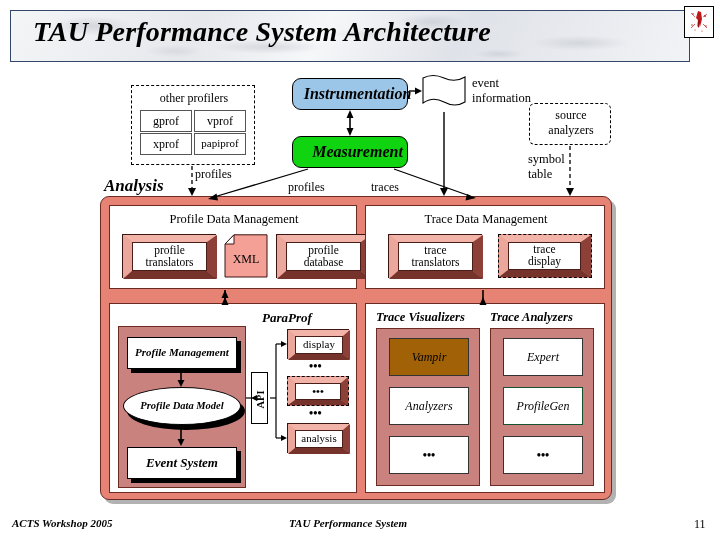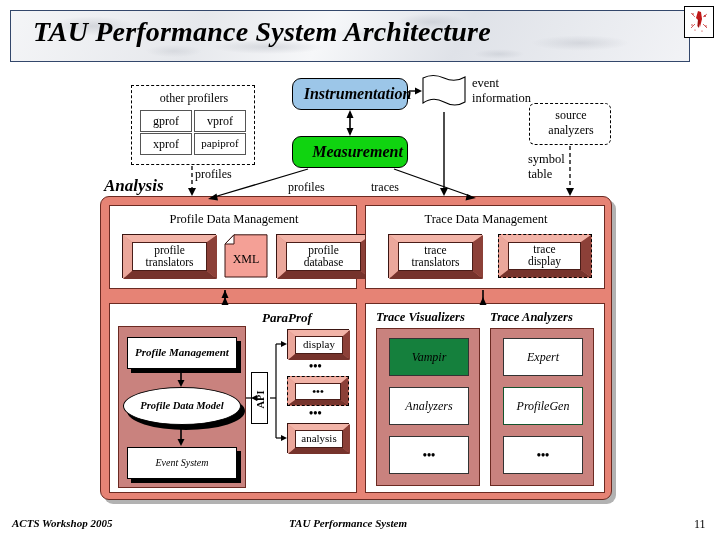--- a/index.html
+++ b/index.html
@@ -227,21 +227,21 @@
     </div>
 
     <div class="panel-white" style="left:8px;top:106px;width:248px;height:190px;">
       <div class="lbl lbl-it" style="left:152px;top:6px;font-size:13px;">ParaProf</div>
 
       <div class="panel-rose" style="left:8px;top:22px;width:128px;height:162px;border:1px solid #6b2a22;">
         <div class="shadowbox ctr" style="left:8px;top:10px;width:110px;height:32px;font-size:11px;font-style:italic;font-weight:bold;">Profile Management</div>
 
         <div class="ellipsebox ctr" style="left:4px;top:60px;width:118px;height:38px;font-size:10.5px;font-style:italic;font-weight:bold;">Profile Data Model</div>
 
-        <div class="shadowbox ctr" style="left:8px;top:120px;width:110px;height:32px;font-size:10px;font-style:italic;font-weight:normal;text-align:right;">Event System</div>
+        <div class="shadowbox ctr" style="left:8px;top:120px;width:110px;height:32px;font-size:13px;font-style:italic;font-weight:bold;text-align:right;">Event System</div>
 
         <svg width="128" height="162" style="position:absolute;left:0;top:0;">
           <line x1="62" y1="46" x2="62" y2="56" stroke="#000" stroke-width="1.6"></line>
           <path d="M62 60 L58.5 53 L65.5 53 Z" fill="#000"></path>
           <line x1="62" y1="102" x2="62" y2="114" stroke="#000" stroke-width="1.6"></line>
           <path d="M62 119 L58.5 112 L65.5 112 Z" fill="#000"></path>
         </svg>
       </div>
 
       <div class="cbox" style="left:141px;top:68px;width:17px;height:52px;background:#fff;border:1px solid #000;">
@@ -295,21 +295,21 @@
         <path d="M177 134 L171 131 L171 137 Z" fill="#000"></path>
       </svg>
     </div>
 
     <div class="panel-white" style="left:264px;top:106px;width:240px;height:190px;">
 
       <div class="lbl lbl-it" style="left:10px;top:6px;font-size:12.5px;">Trace Visualizers</div>
       <div class="lbl lbl-it" style="left:124px;top:6px;font-size:12.5px;">Trace Analyzers</div>
 
       <div class="panel-rose" style="left:10px;top:24px;width:104px;height:158px;">
-        <div class="cbox ctr" style="left:12px;top:9px;width:80px;height:38px;background:#15803d;border:1px solid #333;font-style:italic;font-size:12px;">Vampir</div>
+        <div class="cbox ctr" style="left:12px;top:9px;width:80px;height:38px;background:#a16207;border:1px solid #333;font-style:italic;font-size:12px;">Vampir</div>
         <div class="cbox ctr" style="left:12px;top:58px;width:80px;height:38px;background:#fff;border:1px solid #333;font-style:italic;font-size:12px;">Analyzers</div>
         <div class="cbox ctr" style="left:12px;top:107px;width:80px;height:38px;background:#fff;border:1px solid #333;font-weight:bold;font-size:12px;">•••</div>
       </div>
 
       <div class="panel-rose" style="left:124px;top:24px;width:104px;height:158px;">
         <div class="cbox ctr" style="left:12px;top:9px;width:80px;height:38px;background:#fff;border:1px solid #333;font-style:italic;font-size:12px;">Expert</div>
         <div class="cbox ctr" style="left:12px;top:58px;width:80px;height:38px;background:#fff;border:1px solid #14532d;font-style:italic;font-size:12px;">ProfileGen</div>
         <div class="cbox ctr" style="left:12px;top:107px;width:80px;height:38px;background:#fff;border:1px solid #333;font-weight:bold;font-size:12px;">•••</div>
       </div>
     </div>

